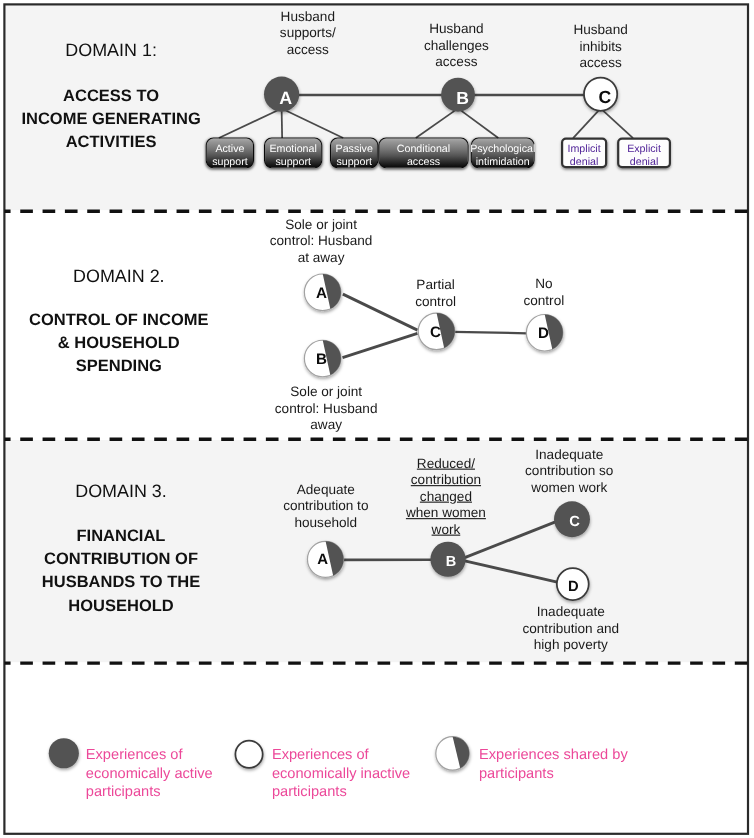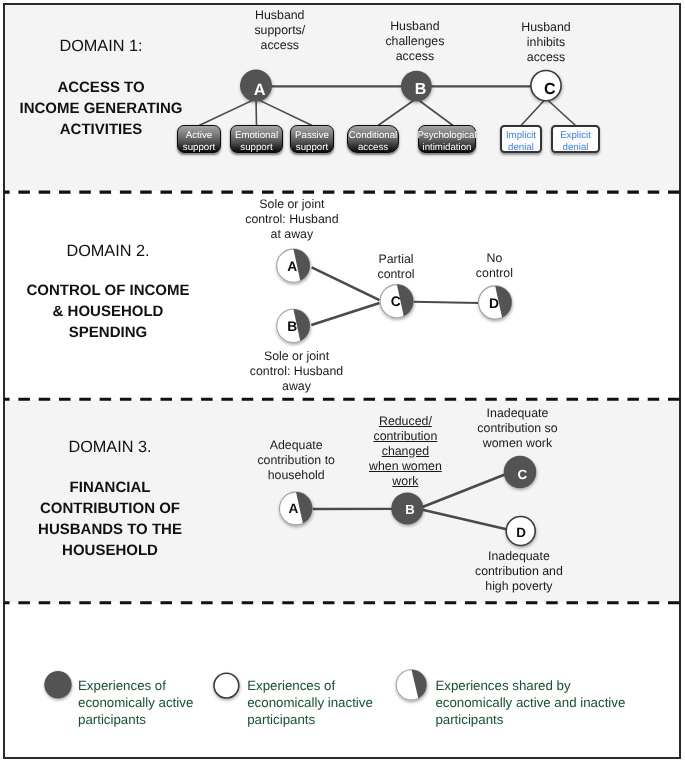--- a/index.html
+++ b/index.html
@@ -13,28 +13,28 @@
   svg.lay{position:absolute;left:0;top:0;width:685px;height:762px;}
   .dtitle{position:absolute;left:0;top:0;width:0;height:0;}
   .dtitle .t1{position:absolute;width:400px;text-align:center;color:#111;
               font-size:16.3px;font-weight:400;line-height:21px;}
   .dtitle .t2{position:absolute;width:400px;text-align:center;color:#111;
               font-size:15.0px;font-weight:700;line-height:21px;}
   .cap{position:absolute;width:300px;text-align:center;color:#1a1a1a;
        font-size:12.35px;line-height:15.0px;white-space:nowrap;}
   .cap span{display:block;}
   .nbox{position:absolute;box-sizing:border-box;border-radius:7px;text-align:center;
-        display:flex;flex-direction:column;justify-content:center;align-items:center;padding-top:5.4px;}
+        display:flex;flex-direction:column;justify-content:center;align-items:center;padding-top:5.4px;margin-left:10px;}
   .nbox span{display:block;line-height:11.9px;font-size:9.7px;}
   .nbox.dark{background:linear-gradient(180deg,#a8a8a8 0%,#959595 12%,#787878 36%,
              #545454 60%,#2a2a2a 82%,#101010 96%,#0c0c0c 100%);
              border:1.4px solid #0a0a0a;color:#ffffff;box-shadow:0 1.2px 2.2px rgba(0,0,0,0.5);}
-  .nbox.light{background:#fdfdfd;border:2.1px solid #333333;border-radius:4.5px;color:#3b82f6;
+  .nbox.light{background:#fdfdfd;border:2.1px solid #333333;border-radius:4.5px;color:#4c1d95;
               box-shadow:0 1.4px 2.4px rgba(0,0,0,0.40);}
-  .legtext{position:absolute;color:#14532d;font-size:13.3px;line-height:17.3px;white-space:nowrap;}
+  .legtext{position:absolute;color:#ec4899;font-size:13.3px;line-height:17.3px;white-space:nowrap;}
   .legtext span{display:block;}
 </style>
 </head>
 <body>
 
 <div id="figure">
   <div class="band" id="band-1" style="left: 5px; top: 5px; width: 674px; height: 186px; background: rgb(244, 244, 244);"></div>
   <div class="band" id="band-2" style="left: 5px; top: 400px; width: 674px; height: 202px; background: rgb(244, 244, 244);"></div>
   <div class="frame" style="left: 3px; top: 3px; width: 678px; height: 756px; border-color: rgb(42, 42, 42);"></div>
   <svg class="lay" id="lay">
@@ -148,21 +148,21 @@
         <span>support</span>
       </div>
       <div class="nbox dark" style="left: 230px; top: 125px; width: 53px; height: 28px;">
         <span>Emotional</span>
         <span>support</span>
       </div>
       <div class="nbox dark" style="left: 290px; top: 125px; width: 44px; height: 28px;">
         <span>Passive</span>
         <span>support</span>
       </div>
-      <div class="nbox dark" style="left: 347px; top: 125px; width: 52px; height: 28px; border-radius: 10px;">
+      <div class="nbox dark" style="left: 334px; top: 125px; width: 82px; height: 28px;">
         <span>Conditional</span>
         <span>access</span>
       </div>
       <div class="nbox dark" style="left: 418px; top: 125px; width: 58px; height: 28px;">
         <span>Psychological</span>
         <span>intimidation</span>
       </div>
       <div class="nbox light" style="left: 500px; top: 125px; width: 42px; height: 28px;">
         <span>Implicit</span>
         <span>denial</span>
@@ -229,17 +229,16 @@
         <span>economically active</span>
         <span>participants</span>
       </div>
       <div class="legtext" style="left: 247.2px; top: 676.65px;">
         <span>Experiences of</span>
         <span>economically inactive</span>
         <span>participants</span>
       </div>
       <div class="legtext" style="left: 435.4px; top: 676.65px;">
         <span>Experiences shared by</span>
-        <span>economically active and inactive</span>
         <span>participants</span>
       </div>
     </div>
 </div>
 
 </body></html>

